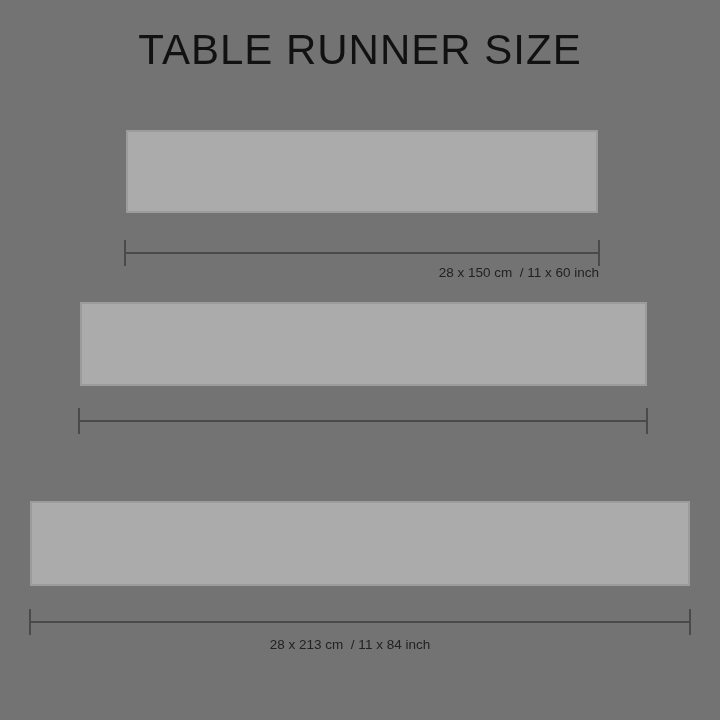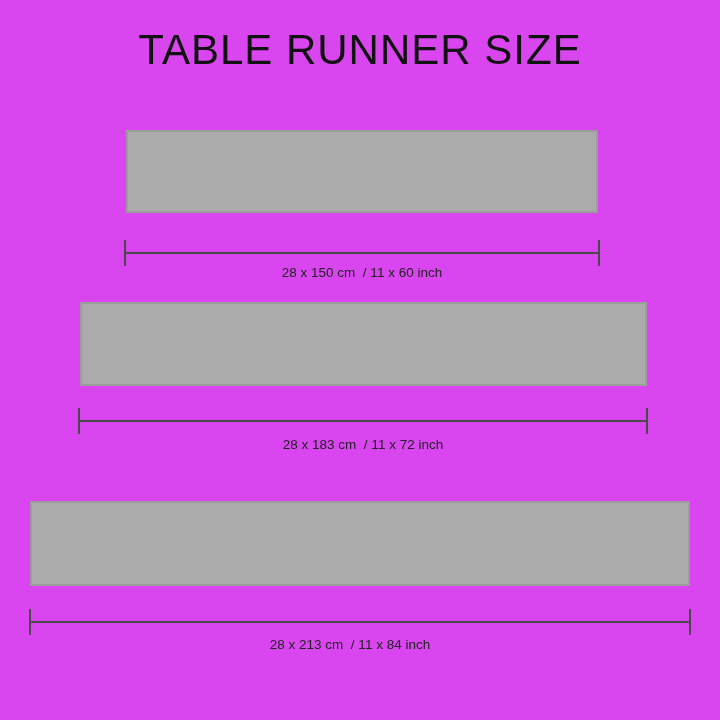--- a/index.html
+++ b/index.html
@@ -4,21 +4,21 @@
 <style>
   html, body {
     margin: 0;
     padding: 0;
     background: #ffffff;
   }
   .canvas {
     position: relative;
     width: 720px;
     height: 720px;
-    background: #d946ef;
+    background: #737373;
     overflow: hidden;
     font-family: "Liberation Sans", "DejaVu Sans", sans-serif;
   }
   .title {
     position: absolute;
     left: 0;
     top: 26px;
     width: 720px;
     text-align: center;
     font-size: 42px;
@@ -60,28 +60,27 @@
 
 <div class="canvas">
 
   <div class="title">TABLE RUNNER SIZE</div>
 
   <div class="runner" style="left:126px; top:130px; width:472px; height:83px;"></div>
   <div class="dimline" style="left:125px; top:252px; width:474px;">
     <span class="tick left"></span>
     <span class="tick right"></span>
   </div>
-  <div class="dimlabel" style="left:125px; top:265px; width:474px;">28 x 150 cm  / 11 x 60 inch</div>
+  <div class="dimlabel" style="left:125px; top:265px; width:474px;text-align:right;">28 x 150 cm  / 11 x 60 inch</div>
 
   <div class="runner" style="left:80px; top:302px; width:567px; height:84px;"></div>
   <div class="dimline" style="left:79px; top:420px; width:568px;">
     <span class="tick left"></span>
     <span class="tick right"></span>
   </div>
-  <div class="dimlabel" style="left:79px; top:437px; width:568px;">28 x 183 cm  / 11 x 72 inch</div>
 
   <div class="runner" style="left:30px; top:501px; width:660px; height:85px;"></div>
   <div class="dimline" style="left:30px; top:621px; width:660px;">
     <span class="tick left"></span>
     <span class="tick right"></span>
   </div>
   <div class="dimlabel" style="left:20px; top:637px; width:660px;">28 x 213 cm  / 11 x 84 inch</div>
 
 </div>
 

